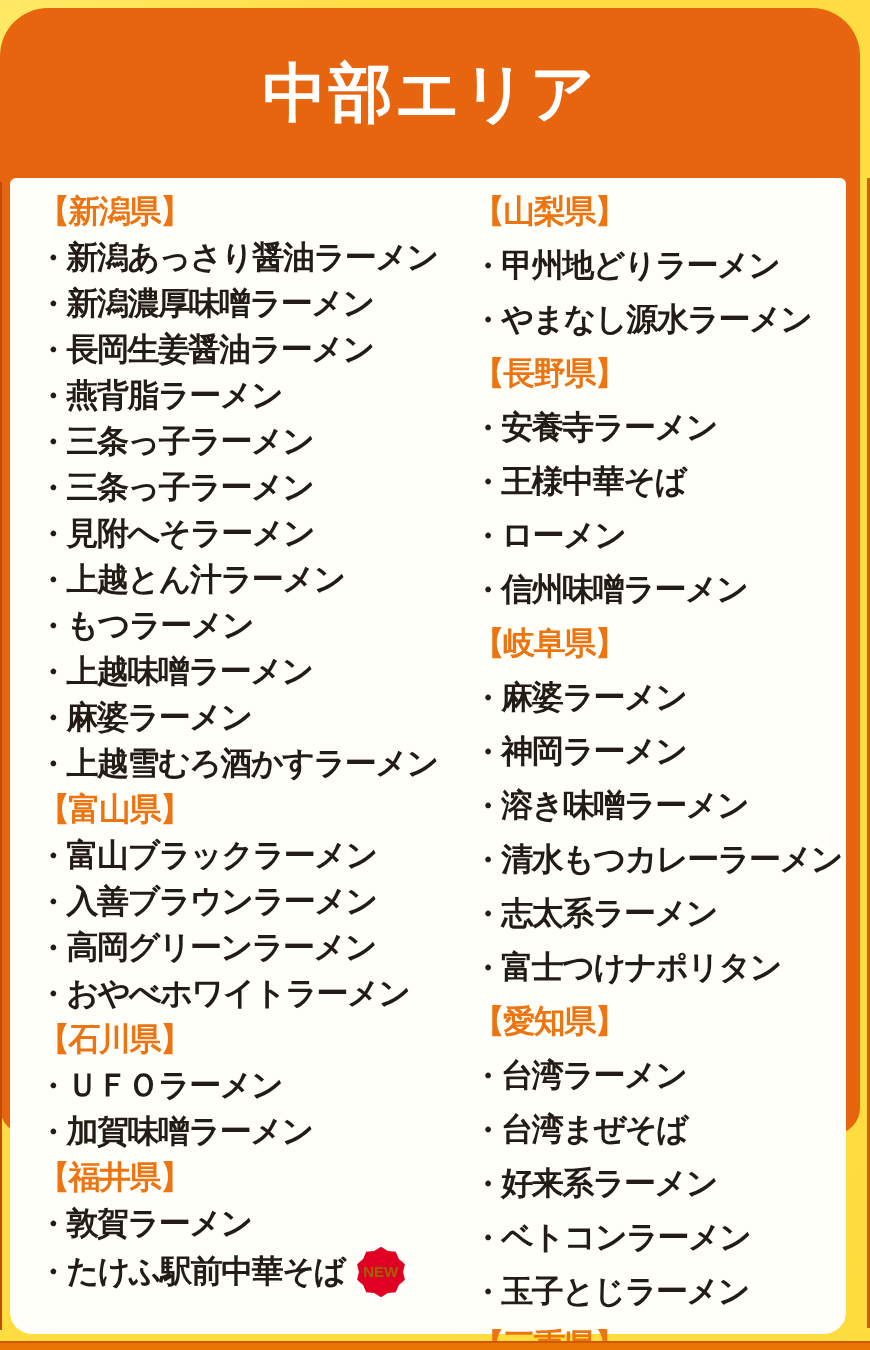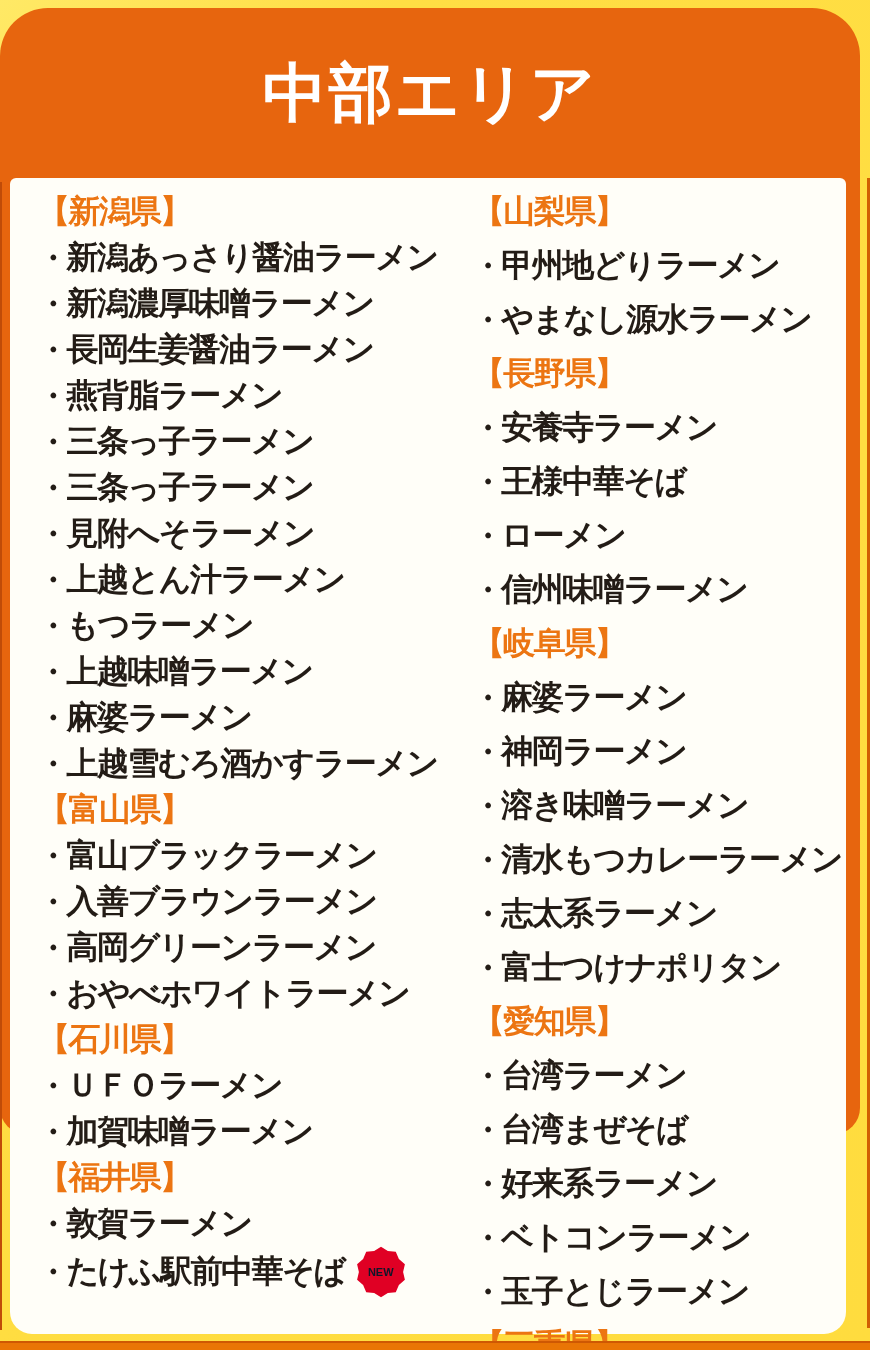--- a/index.html
+++ b/index.html
@@ -40,21 +40,21 @@
   }
   .bullet{font-size:30px;}
   .new-badge{
     display:inline-block;position:relative;width:52px;height:52px;
     margin-left:10px;vertical-align:-16px;letter-spacing:0;
   }
   .new-badge svg{position:absolute;left:0;top:0;width:52px;height:52px;}
   .new-badge .new-text{
     position:absolute;left:0;top:0;width:52px;height:52px;
     display:flex;align-items:center;justify-content:center;
-    color:#0f172a;font-size:11px;font-weight:bold;
+    color:#a16207;font-size:15px;font-weight:bold;
     font-family:"Liberation Sans","DejaVu Sans",sans-serif;
   }
   .bottom-strip{
     position:absolute;left:0;right:0;bottom:0;height:7px;
     background:#e97505;border-top:2px solid #ce5803;box-sizing:content-box;
   }
   .edge-right{
     position:absolute;right:0;top:178px;width:3px;height:1150px;
     background:#d15f02;
   }

